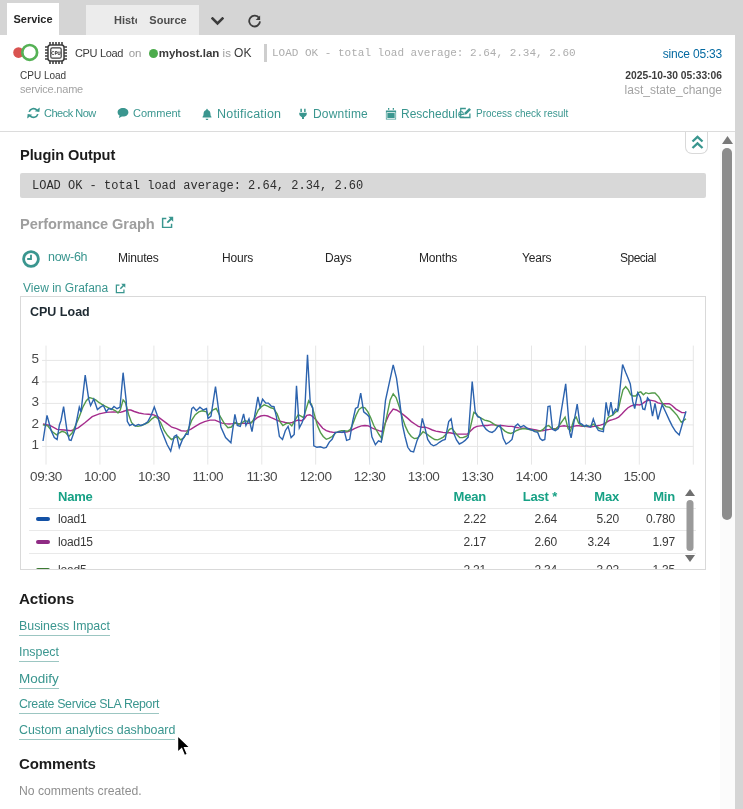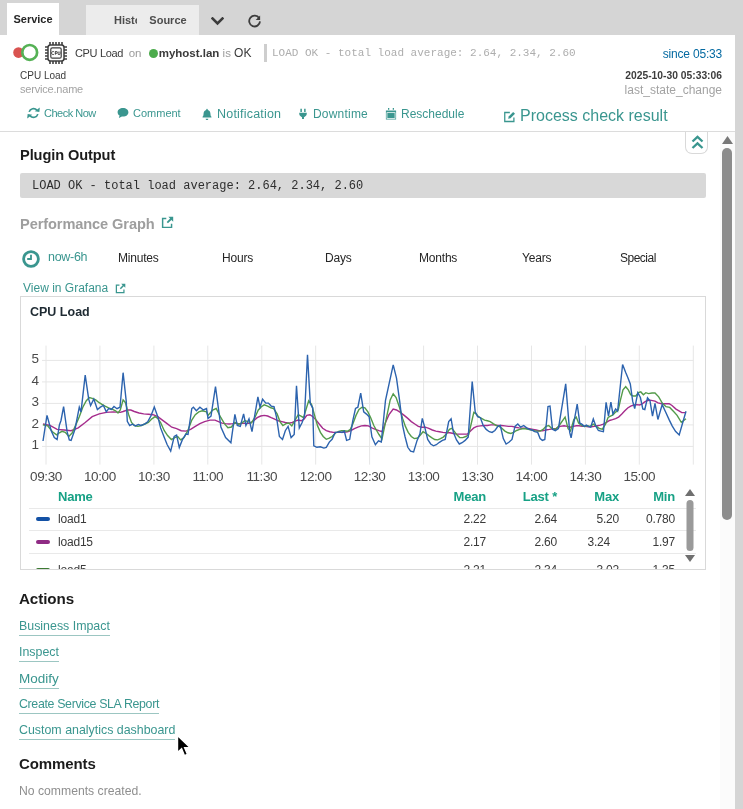--- a/index.html
+++ b/index.html
@@ -113,21 +113,21 @@
 <div class="btn" style="left:201px; font-size:12.5px; letter-spacing:0.2px;"><svg width="12" height="12" viewBox="0 0 16 16">
       <path fill="#3a968f" d="M8 16c1 0 1.8-.8 1.8-1.8H6.2C6.2 15.2 7 16 8 16zm6-4.2c-.6-.6-1.4-1.8-1.4-4.3 0-2.4-1.4-4.4-3.6-4.9V2c0-.6-.4-1-1-1s-1 .4-1 1v.6C4.8 3.1 3.4 5.1 3.4 7.5c0 2.5-.8 3.7-1.4 4.3-.3.3-.1.9.4.9h11.2c.5 0 .7-.6.4-.9z"></path>
     </svg>Notification</div>
 <div class="btn" style="left:297px; letter-spacing:0.2px;"><svg width="12" height="12" viewBox="0 0 16 16">
       <path fill="#3a968f" d="M4.5 1v4.2h2V1h-2zm5 0v4.2h2V1h-2zM3 6.2v1.6c0 2.1 1.6 3.9 3.7 4.4v2.4h2.6v-2.4c2.1-.5 3.7-2.3 3.7-4.4V6.2H3z"></path>
     </svg>Downtime</div>
 <div class="btn" style="left:385px;"><svg width="12" height="12" viewBox="0 0 16 16">
       <path fill="#3a968f" d="M4 0v2.2h1.7V0H4zm6.3 0v2.2H12V0h-1.7zM1.2 3.4v12h13.6v-12H1.2z"></path>
       <rect x="2.6" y="6.2" width="10.8" height="7.8" fill="#3a968f" stroke="#fff" stroke-width="1"></rect>
     </svg>Reschedule</div>
-<div class="btn" style="left:504px; font-size:16px;"><svg width="12" height="12" viewBox="0 0 16 16">
+<div class="btn" style="left:460px; font-size:10px;"><svg width="12" height="12" viewBox="0 0 16 16">
       <path fill="none" stroke="#3a968f" stroke-width="1.7" d="M13.2 8.6V14H1V2h6.8"></path>
       <path fill="#3a968f" d="M6.2 7.2l6-6 2.5 2.5-6 6-3.1.7z"></path>
     </svg>Process check result</div>
 
 <div id="divider" class="abs"></div>
 <div id="collapse" class="abs">
     <svg style="position:absolute;left:5px;top:3px;" width="13" height="15" viewBox="0 0 13 15">
       <path d="M1.5 6.5 L6.5 1.8 L11.5 6.5 M1.5 13 L6.5 8.3 L11.5 13" stroke="#3a968f" stroke-width="2.3" fill="none"></path>
     </svg>
   </div>

